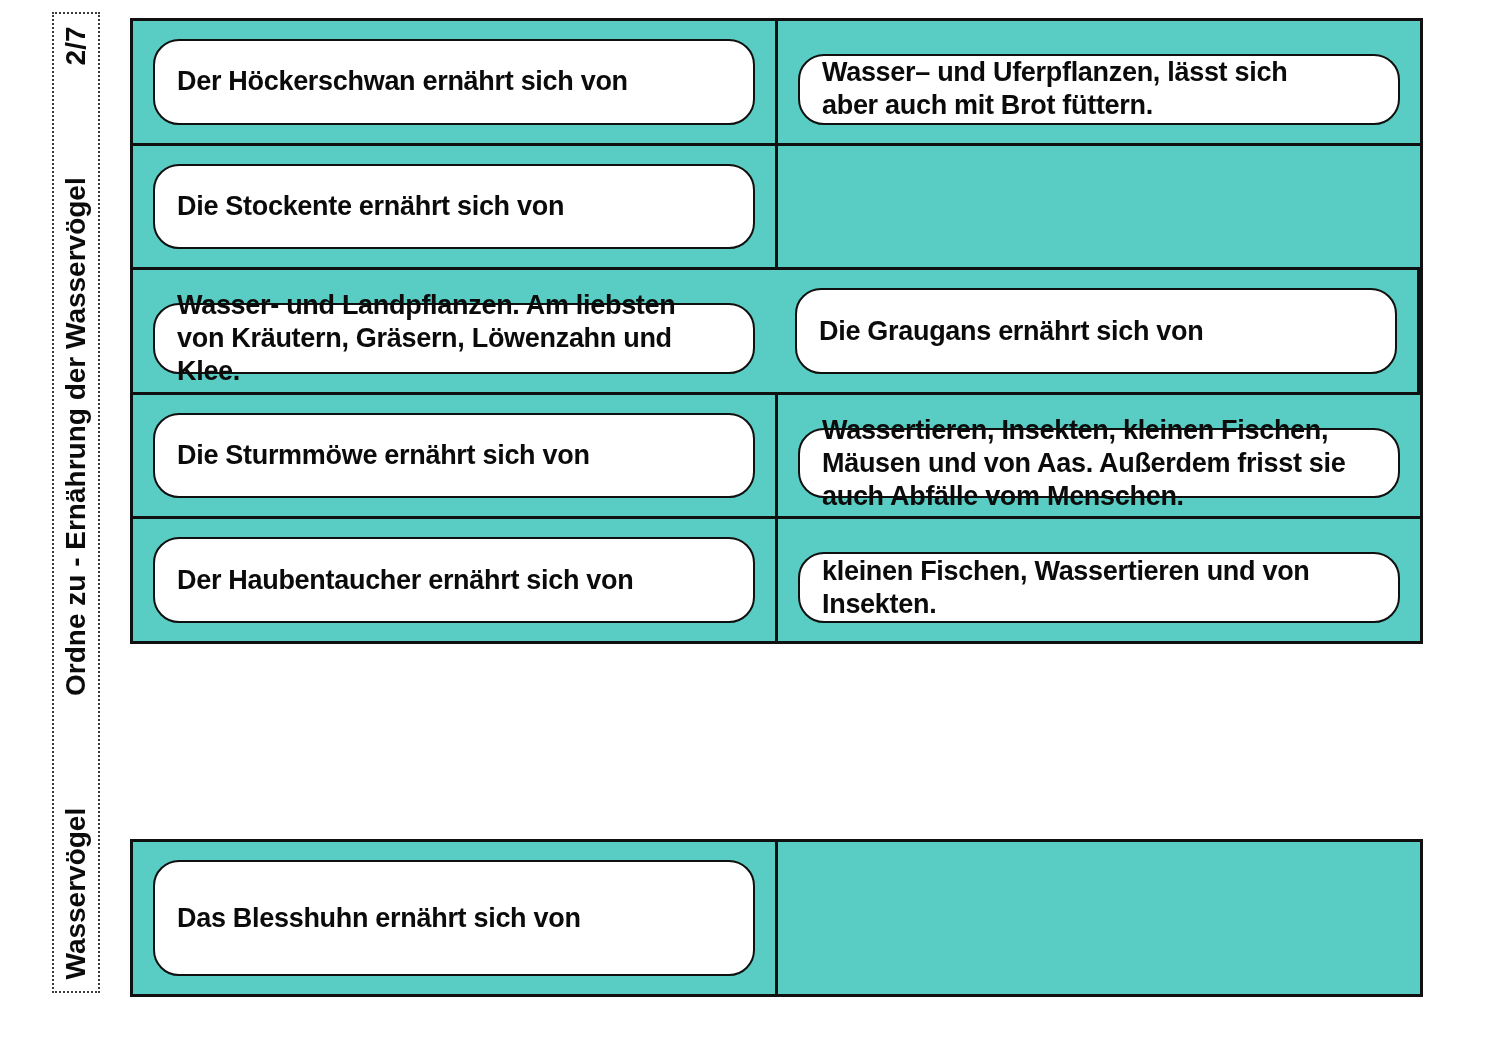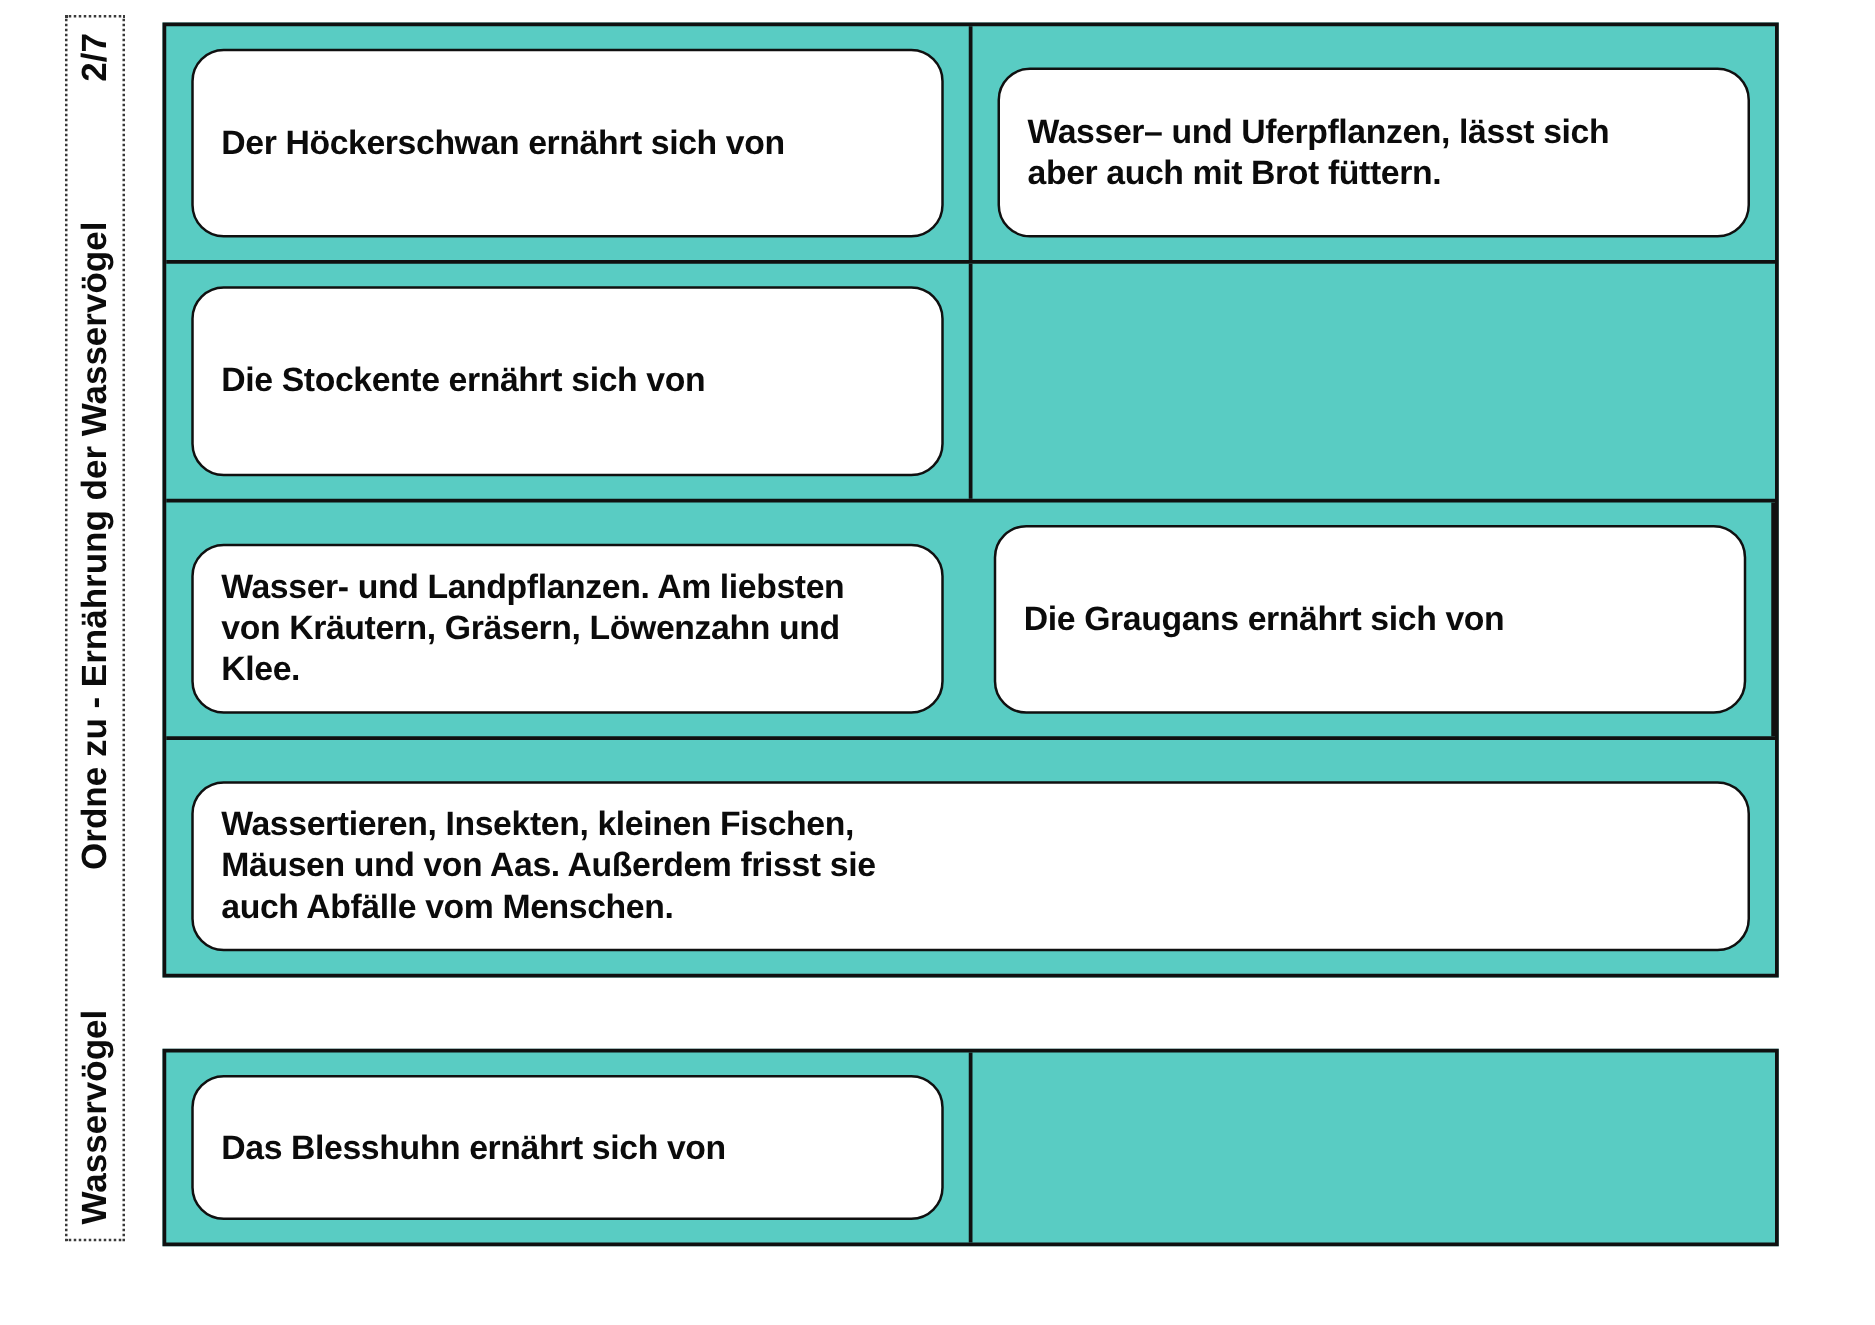--- a/index.html
+++ b/index.html
@@ -31,21 +31,21 @@
   }
 
   
   .board {
     position: absolute; left: 130px; width: 1293px;
     background: #59ccc3;
     border: 3px solid #101010;
     box-sizing: border-box;
     display: flex; flex-direction: column;
   }
-  .board.main   { top: 18px;  height: 764px; }
+  .board.main   { top: 18px;  height: 626px; }
   .board.single { top: 839px; height: 158px; }
 
   .row { flex: 1; display: flex; min-height: 0; }
   .row + .row { border-top: 3px solid #101010; }
 
   .cell { box-sizing: border-box; padding: 18px 20px; display: flex; min-width: 0; }
   .cell.left  { flex: 0 0 645px; border-right: 3px solid #101010; }
   .cell.right { flex: 1; margin-top: 15px; }
 
   .card {
@@ -109,29 +109,47 @@
         </div>
       </div>
       <div class="cell left">
         <div class="card">
           <span class="txt">Die Graugans ernährt sich von</span>
         </div>
       </div>
     </div>
 
     <div class="row">
+      <div class="cell left">
+        <div class="card">
+          <span class="txt">Die Sturmmöwe ernährt sich von</span>
+        </div>
+      </div>
       <div class="cell right">
         <div class="card">
           <span class="txt">Wassertieren, Insekten, kleinen Fischen,
 Mäusen und von Aas. Außerdem frisst sie
 auch Abfälle vom Menschen.</span>
         </div>
       </div>
     </div>
 
+    <div class="row">
+      <div class="cell left">
+        <div class="card">
+          <span class="txt">Der Haubentaucher ernährt sich von</span>
+        </div>
+      </div>
+      <div class="cell right">
+        <div class="card">
+          <span class="txt">kleinen Fischen, Wassertieren und von
+Insekten.</span>
+        </div>
+      </div>
+    </div>
 
   </div>
 
   <div class="board single">
     <div class="row">
       <div class="cell left">
         <div class="card">
           <span class="txt">Das Blesshuhn ernährt sich von</span>
         </div>
       </div>

